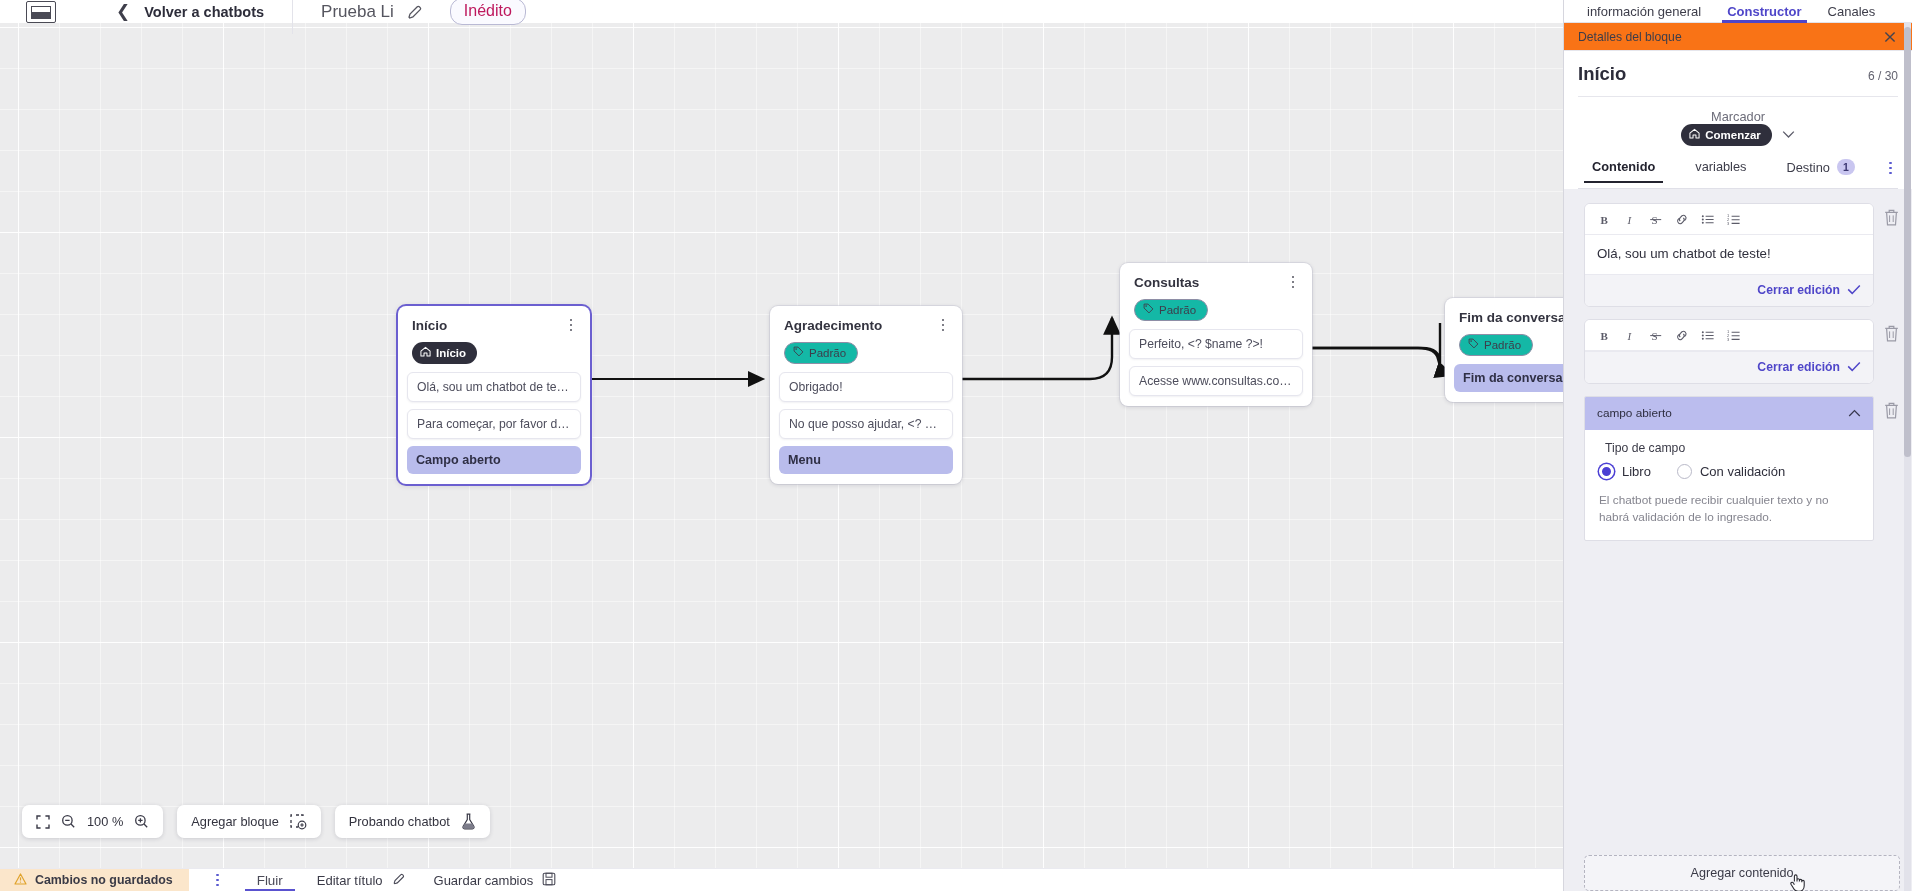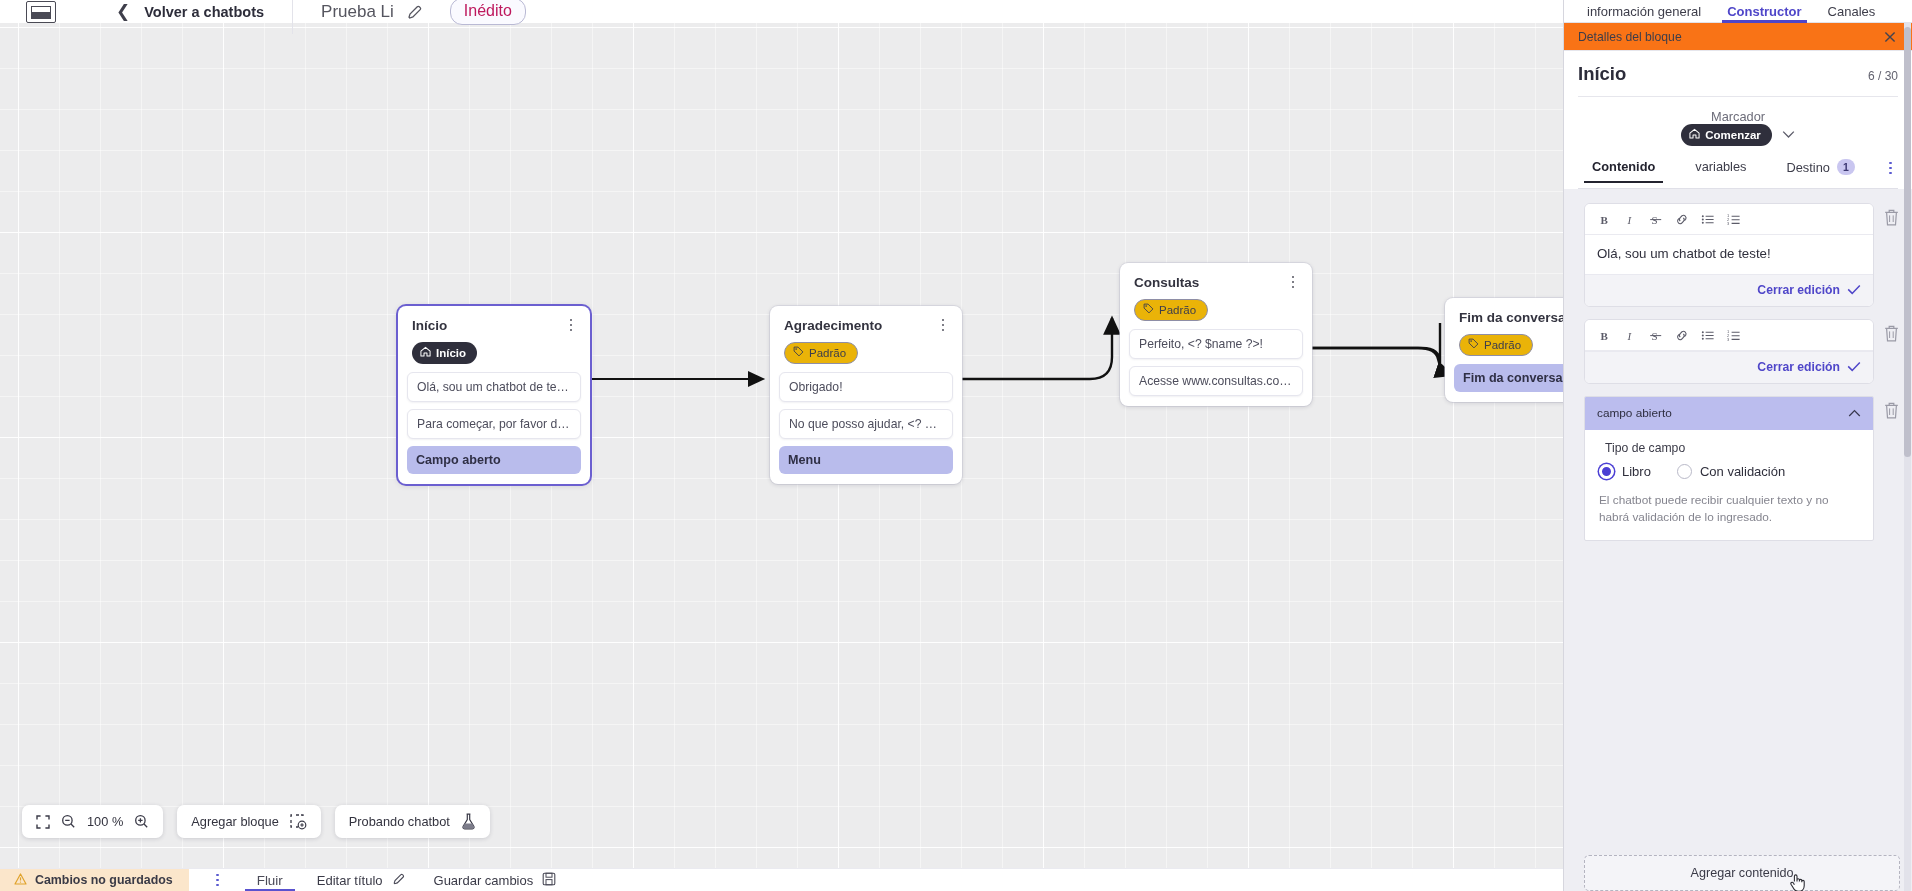--- a/index.html
+++ b/index.html
@@ -84,21 +84,21 @@
     gap: 2.5px; cursor: pointer;
   }
   .node-kebab i { width: 2.6px; height: 2.6px; border-radius: 50%; background: #53535f; display: block; }
   .tag-start {
     display: inline-flex; align-items: center; gap: 5px; margin: 9px 0 0 0;
     background: #2f2f3c; color: #fff; border-radius: 12px;
     padding: 4px 11px 5px 8px; font-size: 11.5px; font-weight: 700;
   }
   .tag-default {
     display: inline-flex; align-items: center; gap: 5px; margin: 9px 0 0 0;
-    background: #eab308; color: #3d3d4b; border: 1px solid #8e8ea6; border-radius: 12px;
+    background: #14b8a6; color: #3d3d4b; border: 1px solid #8e8ea6; border-radius: 12px;
     padding: 3px 11px 4px 8px; font-size: 11.5px; text-align: right;
   }
   .node-body { padding: 8px 9px 10px 9px; display: flex; flex-direction: column; gap: 7px; }
   .node-msg {
     background: #ffffff; border: 1px solid #e6e6ee; border-radius: 6px;
     padding: 7px 9px; font-size: 12.2px; color: #4d4d5c;
     white-space: nowrap; overflow: hidden; text-overflow: ellipsis;
     box-shadow: 0 1px 2px rgba(60,60,90,.07);
   }
   .node-action {

